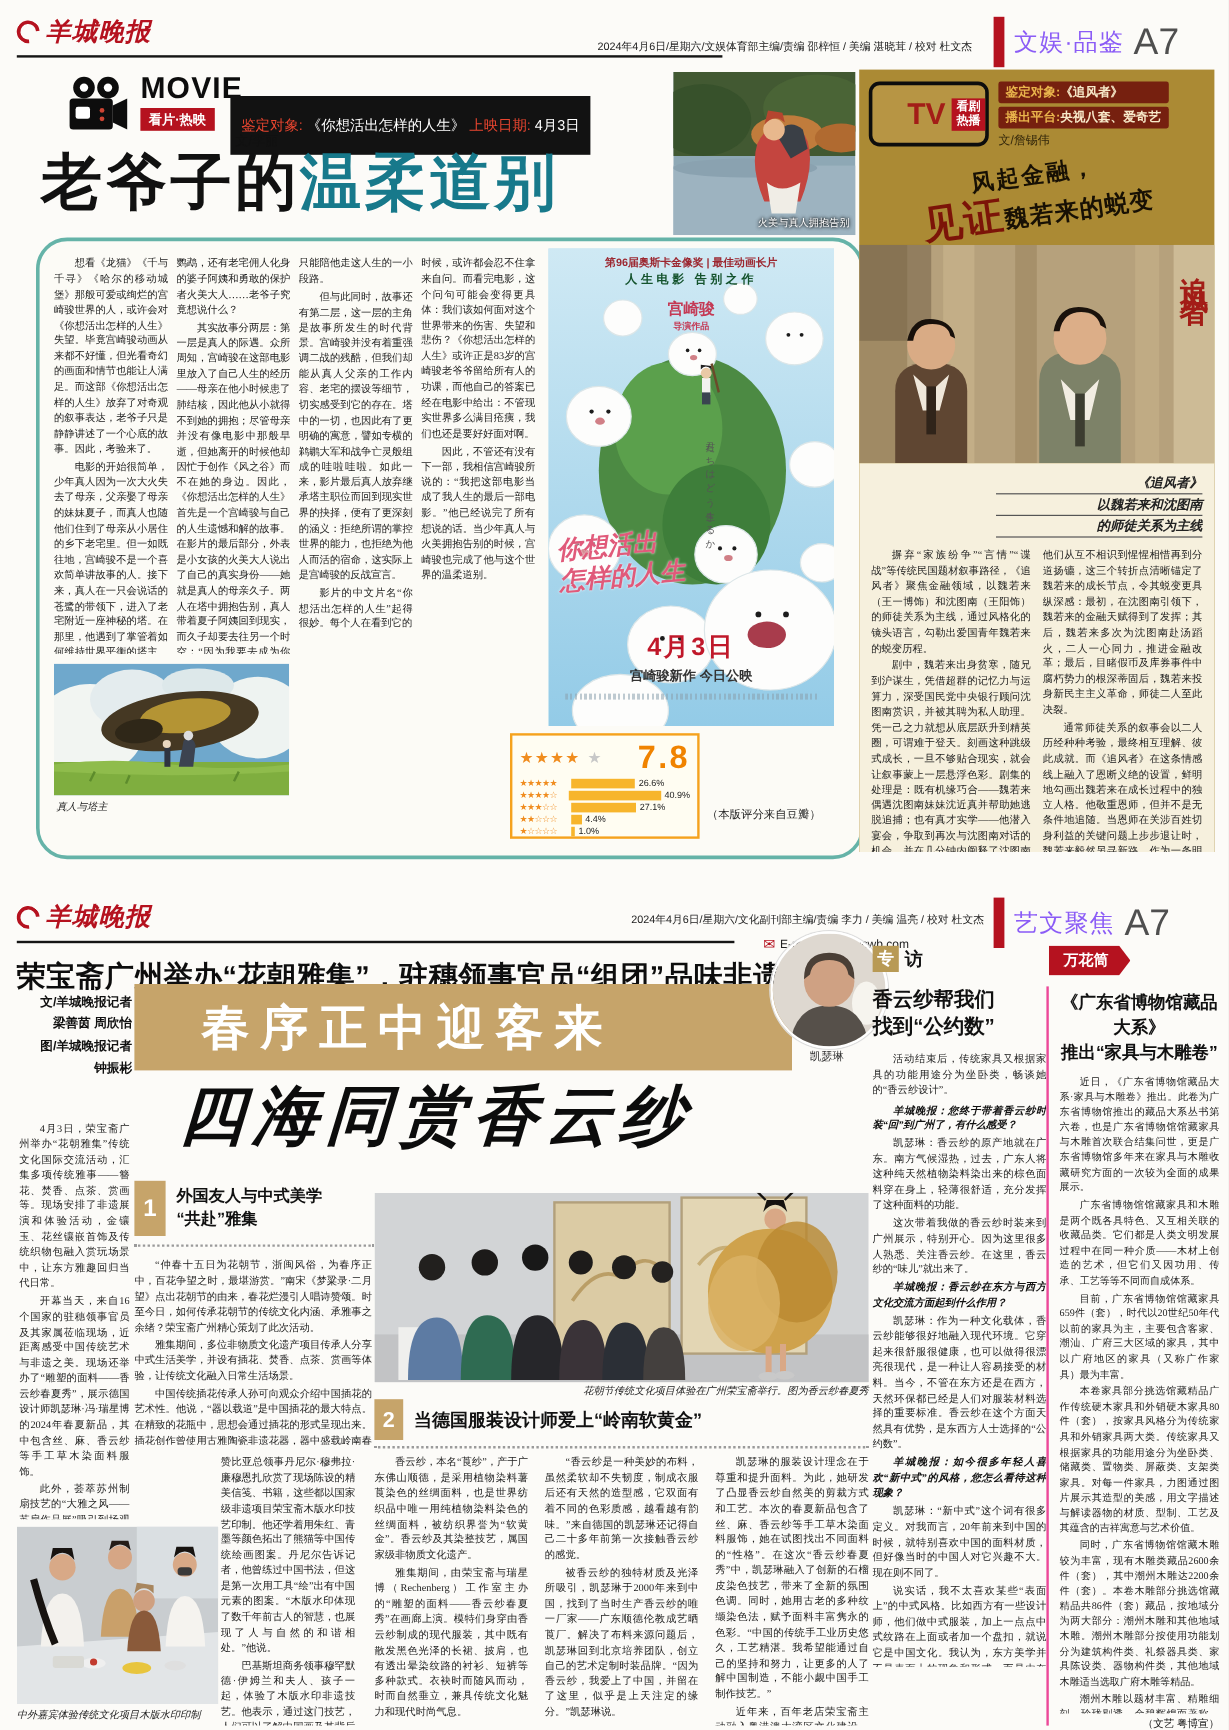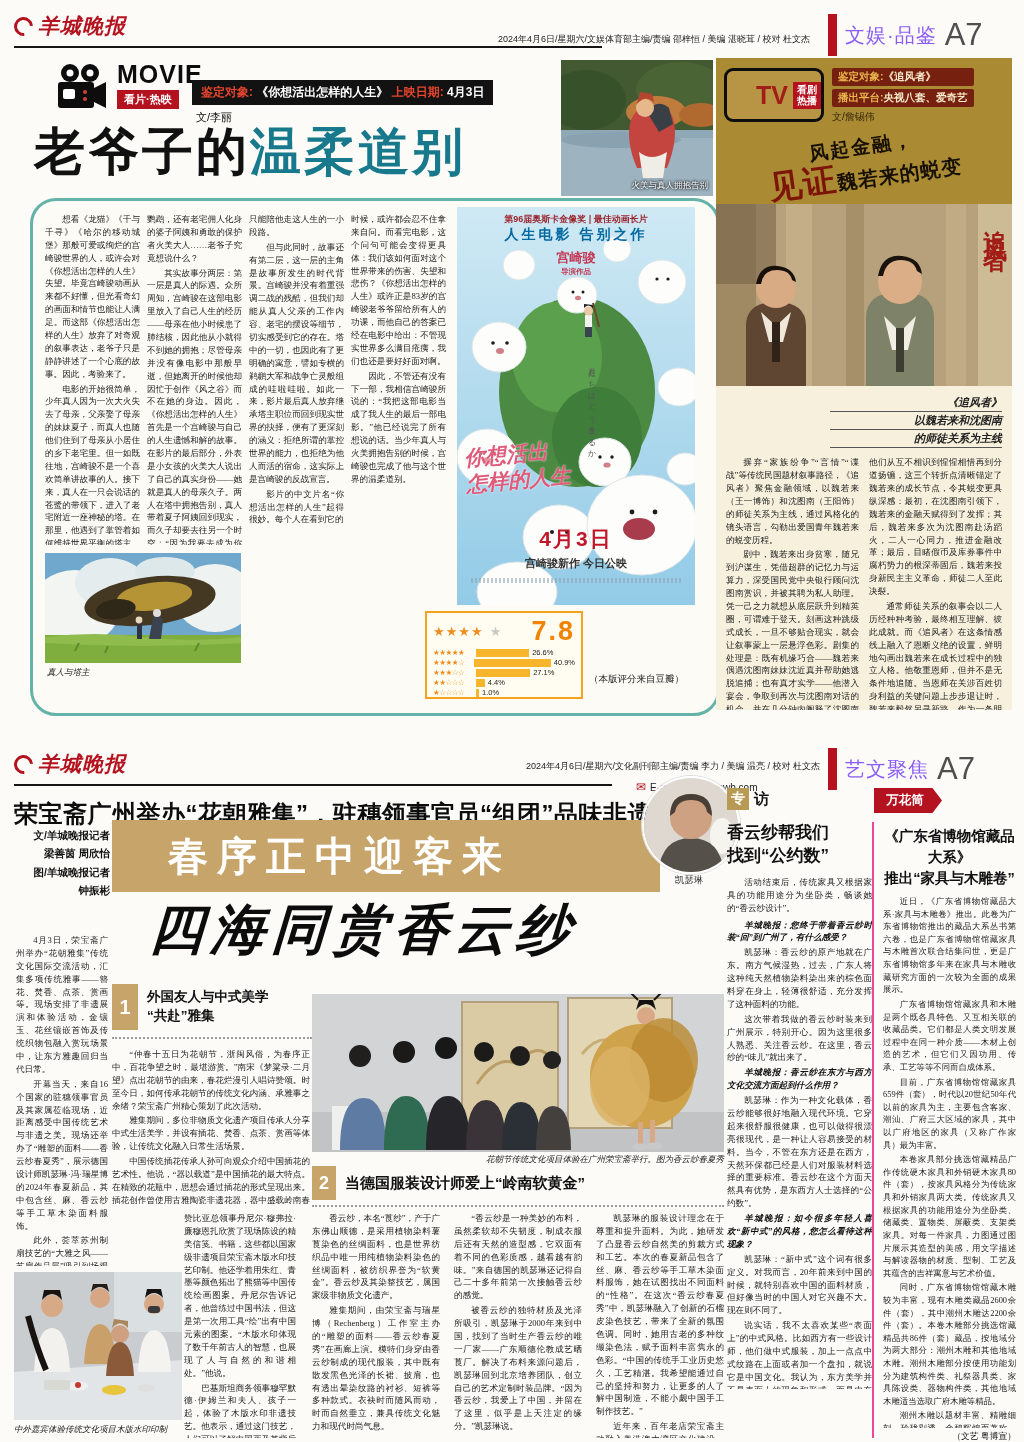--- a/index.html
+++ b/index.html
@@ -14,39 +14,39 @@
 .logo-swoosh{display:inline-block;width:13px;height:13px;border:3px solid #b5121f;border-radius:50%;border-right-color:transparent;transform:rotate(40deg)}
 .dateline{position:absolute;font-size:9px;color:#222;text-align:right;line-height:1.5}
 .sec-block{position:absolute;display:flex;align-items:center;gap:8px}
 .red-bar{width:9px;height:42px;background:#b5121f}
 .sec-title{font-size:20px;font-weight:400;color:#8b5cf6;letter-spacing:1px}
 .page-no{font-size:31px;color:#4f4f4f}
 
 .movie-badge{position:absolute;left:52px;top:62px;display:flex;gap:7px;align-items:flex-start}
 .movie-en{font-size:25px;font-weight:900;letter-spacing:1px;color:#0d0d0d;line-height:1}
 .m-badge-tag{background:#b5121f;color:#fff;font-size:11px;font-weight:700;padding:2px 7px;margin-top:3px;display:inline-block}
-.info-bar{position:absolute;left:192px;top:80px;background:#121212;color:#fff;font-size:12px;font-weight:700;padding:4px 9px;white-space:nowrap}
+.info-bar{position:absolute;left:192px;top:80px;background:#121212;color:#fff;font-size:12px;font-weight:400;padding:16px 9px;white-space:nowrap}
 .info-label{color:#e8452f}
 .m-author{position:absolute;left:196px;top:110px;font-size:11px;color:#111}
 .movie-title{position:absolute;left:34px;top:124px;font-size:51px;font-weight:900;letter-spacing:3px;line-height:1.1;white-space:nowrap}
 .mt-teal{color:#17798b}
 .hug{position:absolute;left:561px;top:60px;width:152px;height:136px;overflow:hidden}
 .photo-cap-overlay{position:absolute;right:5px;bottom:4px;color:#fff;font-size:8.5px;text-shadow:0 0 3px #000,0 0 3px #000}
 .movie-frame{position:absolute;left:30px;top:198px;width:684px;height:512px;border:3px solid #65b3a8;border-radius:26px;background:#fcfbf6}
 .mcol{position:absolute;top:12px;width:95px}
 #mc1{left:12px;height:332px}
 #mc2{left:114px;height:332px}
 #mc3{left:216px;height:484px}
 #mc4{left:318px;height:484px}
 .tower{position:absolute;left:12px;top:352px;width:196px;height:110px;overflow:hidden}
 .tower-cap{position:absolute;left:14px;top:466px;font:italic 8.5px "Liberation Serif",serif;color:#222}
 .poster{position:absolute;left:424px;top:6px;width:238px;height:398px;overflow:hidden;background:#bfe1f0}
 .po-ovl{position:absolute;left:0;width:100%;text-align:center}
 .po-award{top:6px;font-size:9px;font-weight:700;color:#9c2730}
-.po-tagline{top:19px;font-size:14px;font-weight:900;color:#0369a1;letter-spacing:3px}
+.po-tagline{top:19px;font-size:10px;font-weight:900;color:#14532d;letter-spacing:3px}
 .po-director{top:42px;font-size:13px;font-weight:900;color:#c43a55}
 .po-director small{display:block;font-size:7.5px;font-weight:700;color:#c43a55}
 .po-title{position:absolute;left:8px;bottom:112px;font:italic 900 21px "DejaVu Serif",serif;color:#e05a7a;line-height:1.25;transform:rotate(-5deg);text-shadow:0 0 2px #fff}
 .po-jp{position:absolute;left:128px;bottom:150px;writing-mode:vertical-rl;font-size:8px;color:#555;letter-spacing:2px}
 .po-date{bottom:52px;font-size:21px;font-weight:900;color:#c0182a;letter-spacing:2px;position:absolute;left:0;width:100%;text-align:center}
 .po-release{position:absolute;bottom:34px;left:0;width:100%;text-align:center;font-size:11px;font-weight:700;color:#333}
 .po-credits{position:absolute;bottom:22px;left:14px;right:14px;height:5px;background:repeating-linear-gradient(90deg,#8aa0ad 0 2px,transparent 2px 4px);opacity:.55}
 .rating-box{position:absolute;left:392px;top:410px;width:158px;height:88px;border:2px solid #f5a21d;background:#fffdf2;padding:3px 6px;z-index:3;box-sizing:border-box}
 .score-row{display:flex;align-items:center;gap:6px}
 .score-stars{color:#f08c1e;font-size:13px;letter-spacing:1px}

